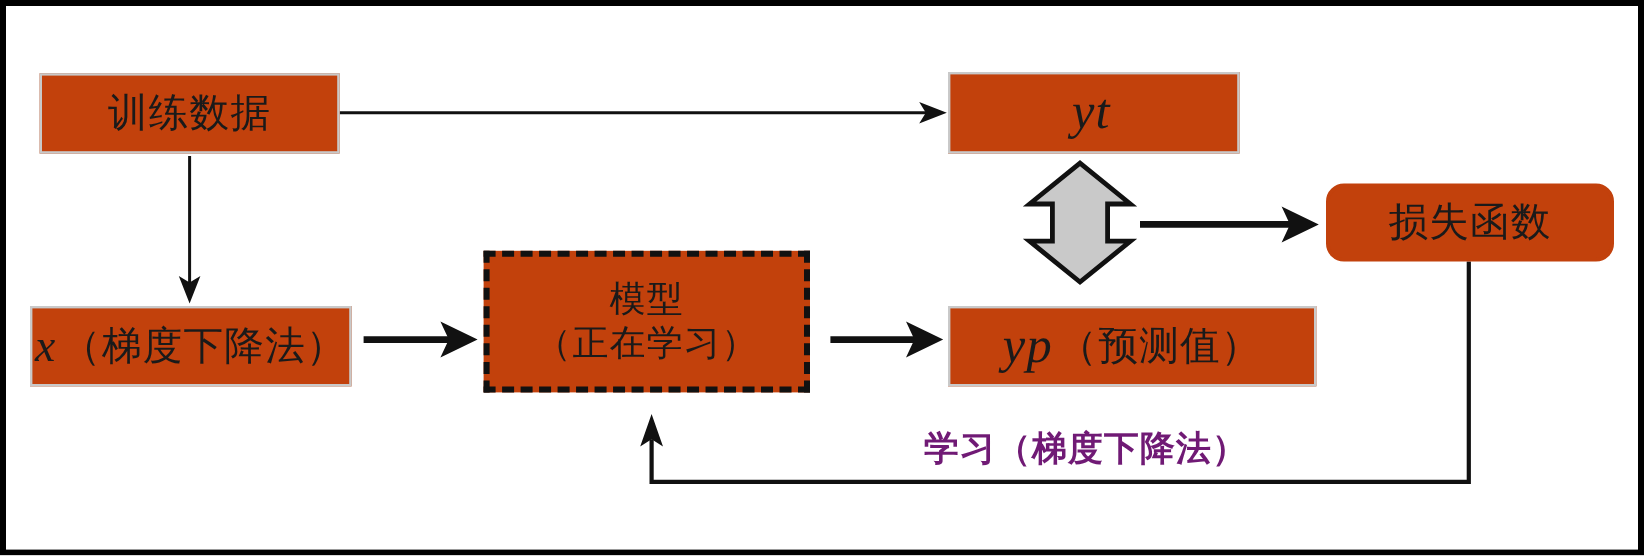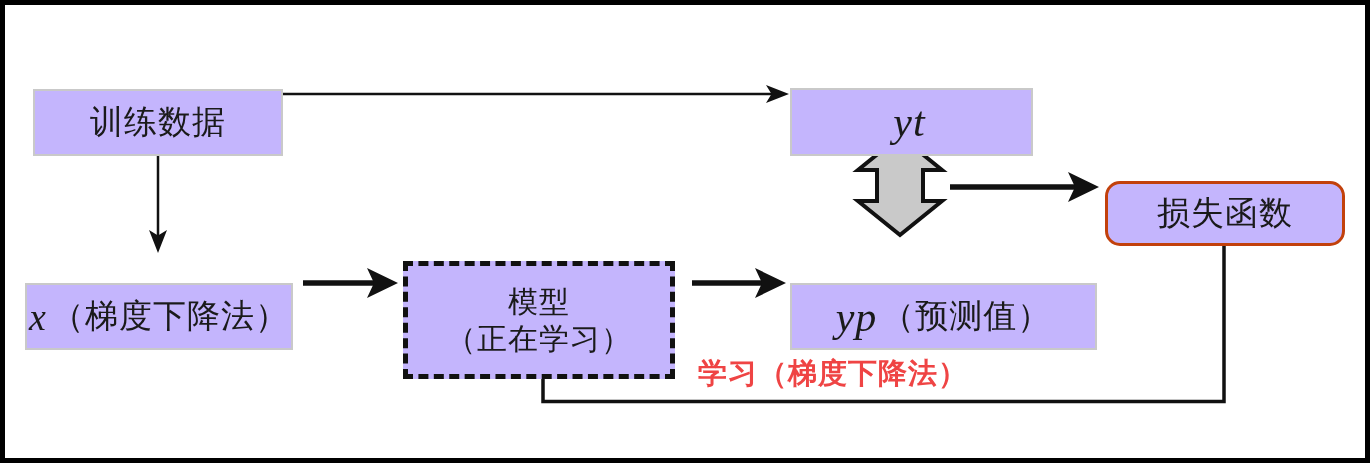--- a/index.html
+++ b/index.html
@@ -24,63 +24,62 @@
     left: 0; top: 0;
     z-index: 1;
   }
 
   .node {
     position: absolute;
     display: flex;
     align-items: center;
     justify-content: center;
     box-sizing: border-box;
-    background: #c4b5fd;
+    background: #c2410c;
     border: 2px solid #c9c9c9;
     color: #1a1a1a;
     font-size: 33px;
     letter-spacing: 1px;
     white-space: nowrap;
     z-index: 2;
-    margin-top: 28px;
   }
   .node .var {
     font-style: italic;
     font-size: 42px;
     padding-right: 4px;
     font-family: "Liberation Serif", "DejaVu Serif", serif;
   }
   .node .var.small { font-size: 38px; }
 
   .node-training { left: 33px;  top: 61px;  width: 250px; height: 67px; }
   .node-yt       { left: 790px; top: 60px;  width: 243px; height: 68px; }
   .node-x        { left: 25px;  top: 255px; width: 268px; height: 67px; }
   .node-yp       { left: 790px; top: 255px; width: 307px; height: 67px; }
 
   .node-model {
-    left: 403px; top: 233px; width: 272px; height: 118px;
+    left: 403px; top: 209px; width: 272px; height: 118px;
     border: 5px dashed #111111;
     flex-direction: column;
     font-size: 30px;
     line-height: 1.25;
   }
   .node-loss {
     left: 1105px; top: 153px; width: 240px; height: 65px;
     border: 3px solid #c2410c;
     border-radius: 15px;
   }
 
   .learning-label {
     position: absolute;
-    left: 698px; top: 354px; width: 300px;
-    text-align: left;
+    left: 740px; top: 354px; width: 300px;
+    text-align: right;
     font-family: "Liberation Sans", "DejaVu Sans", sans-serif;
     font-weight: bold;
     font-size: 29px;
-    color: #ef4444;
+    color: #701a75;
     letter-spacing: 1px;
     white-space: nowrap;
     z-index: 2;
   }
 </style>
 </head>
 <body>
 
 <div class="canvas">
 

